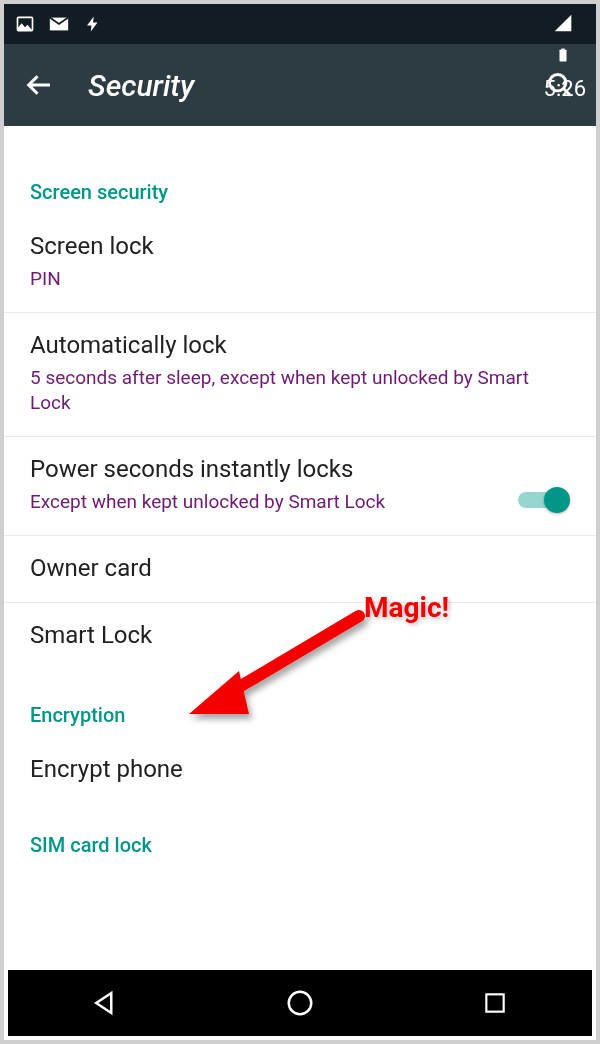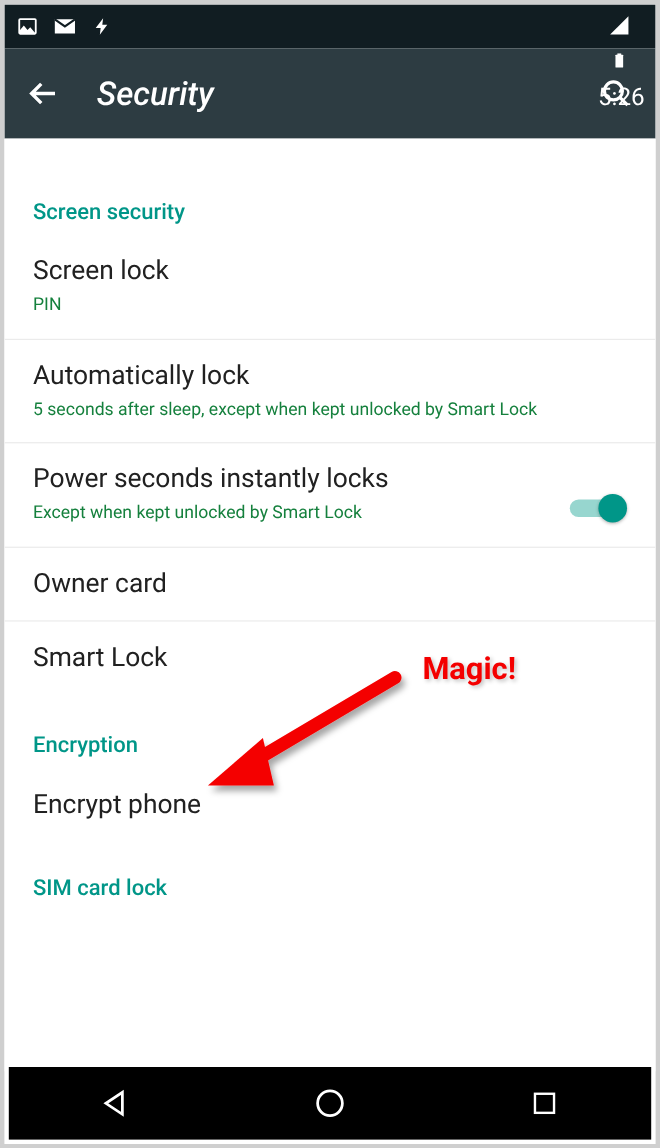--- a/index.html
+++ b/index.html
@@ -24,21 +24,21 @@
   }
   .appbar .title { font-size:30px; font-weight:500;font-style:italic; }
   .appbar .spacer { flex:1; }
   .icon-btn { width:36px; height:36px; display:flex; align-items:center; justify-content:center; cursor:pointer; }
   
   .content { position:relative; height:calc(1044px - 40px - 82px - 66px - 8px); overflow:hidden; background:#fff; padding-top:36px;}
   .section-header { color:#009688; font-size:20px; font-weight:500; padding:18px 26px 10px; }
   .item { padding:18px 26px 20px; border-bottom:1px solid #e9e9e9; display:flex; align-items:flex-end; cursor:pointer;}
   .item .txt { flex:1; }
   .item .label { font-size:24px; color:#212121; }
-  .item .sub { font-size:16px; color:#15803d; margin-top:6px; line-height:1.35;}
+  .item .sub { font-size:19px; color:#701a75; margin-top:6px; line-height:1.35;}
   .toggle { position:relative; width:52px; height:30px; margin-top:10px; flex-shrink:0;}
   .toggle .track { position:absolute; left:0; top:7px; width:44px; height:16px; background:#97d6cf; border-radius:10px;}
   .toggle .thumb { position:absolute; right:0; top:2px; width:26px; height:26px; background:#009688; border-radius:50%; box-shadow:0 1px 3px rgba(0,0,0,.3);}
   
   .navbar { position:absolute; left:4px; right:4px; bottom:4px; height:66px; background:#000; display:flex; align-items:center; justify-content:space-around;}
   .nav-btn { width:40px; height:40px; display:flex; align-items:center; justify-content:center; cursor:pointer;}
   
   .annot { position:absolute; pointer-events:none; }
   .annot-text { position:absolute; color:#f40000; font-size:28px; font-weight:700; text-shadow:2px 2px 4px rgba(0,0,0,.25);}
   svg { display:block; }
@@ -165,21 +165,21 @@
       <defs>
         <filter id="sh" x="-20%" y="-20%" width="160%" height="160%">
           <feDropShadow dx="3" dy="5" stdDeviation="3" flood-color="rgba(0,0,0,.35)"></feDropShadow>
         </filter>
       </defs>
       <g filter="url(#sh)">
         <line x1="190" y1="20" x2="55" y2="100" stroke="#f40000" stroke-width="12" stroke-linecap="round"></line>
         <polygon points="20,118 70,75 80,118" fill="#f40000"></polygon>
       </g>
     </svg>
-    <div class="annot-text" style="left:380px; top:465px;">Magic!</div>
+    <div class="annot-text" style="left:360px; top:465px;">Magic!</div>
 
   </div>
 
   <div class="navbar">
     <div class="nav-btn">
       <svg viewBox="0 0 24 24" width="30" height="30" fill="none" stroke="#fff" stroke-width="2">
           <path d="M17 4v16L5 12 17 4z"></path>
         </svg>
     </div>
     <div class="nav-btn">

